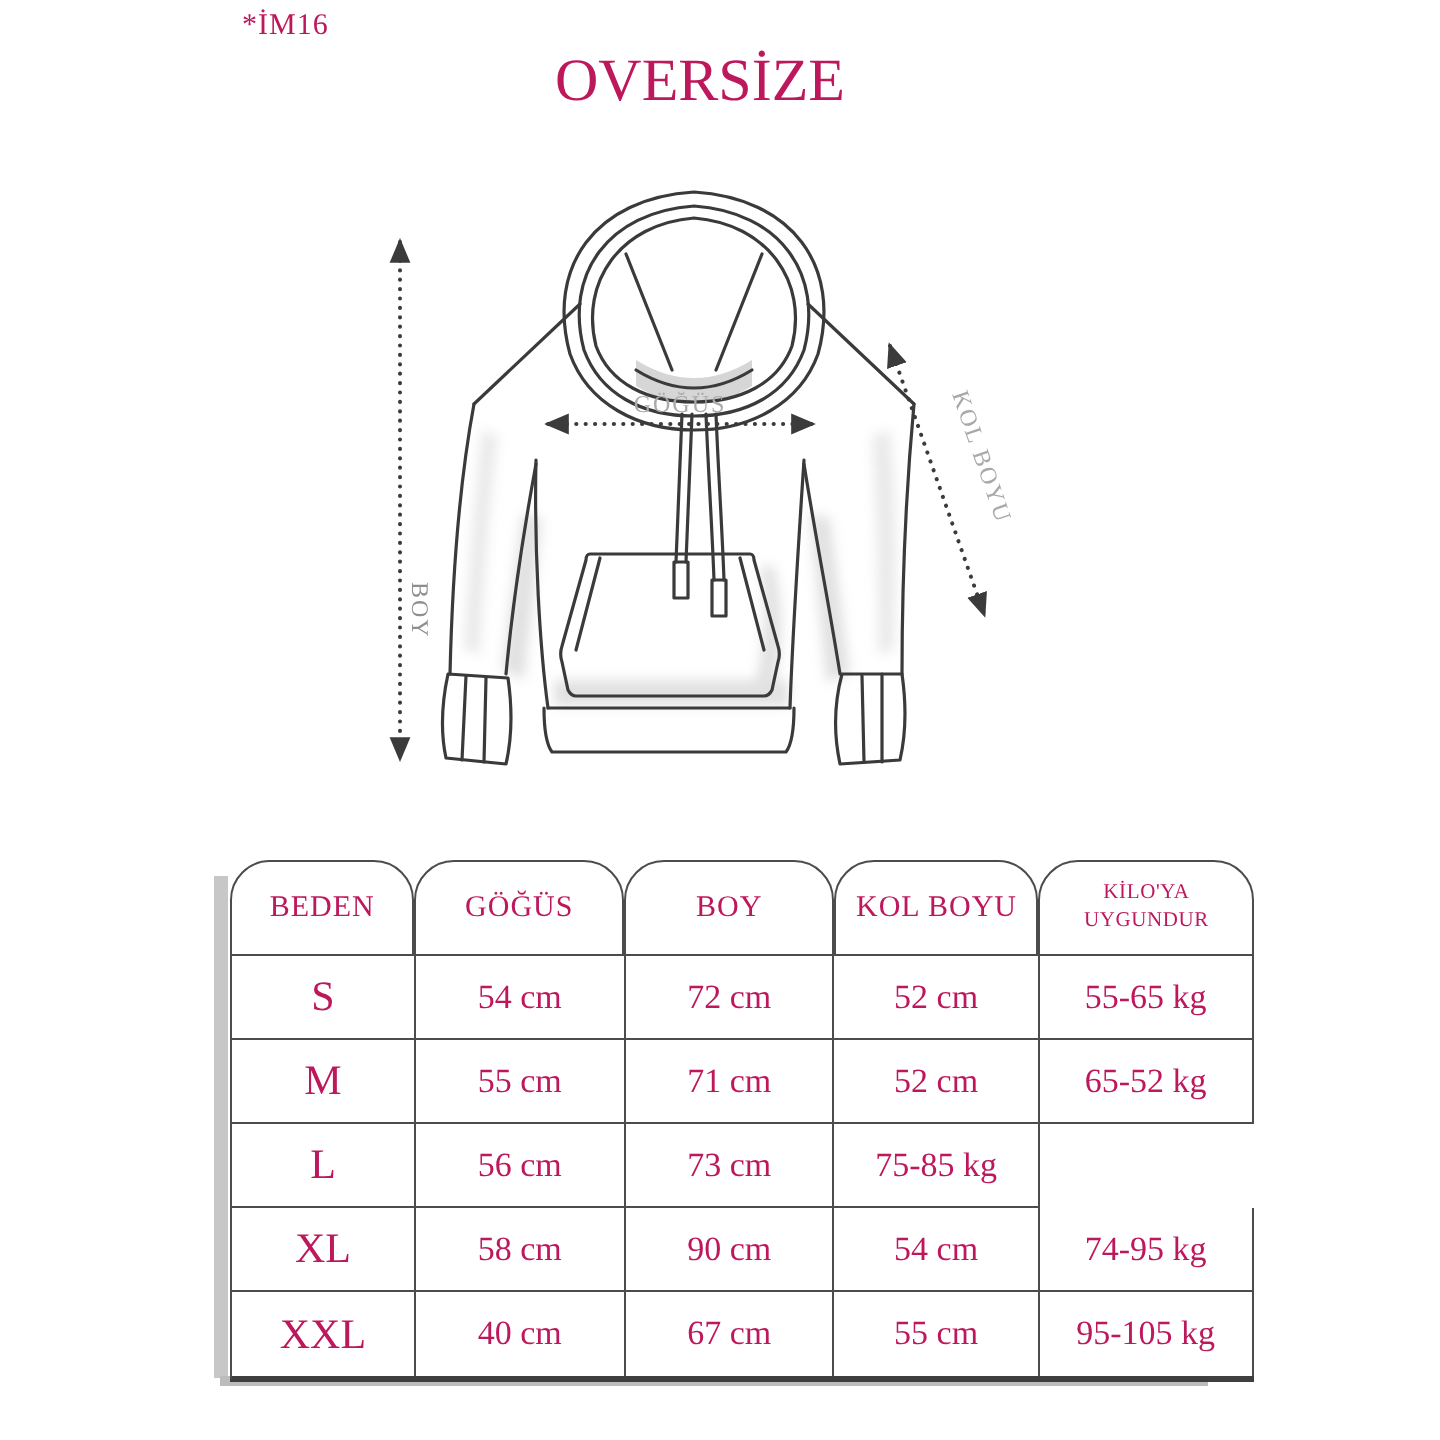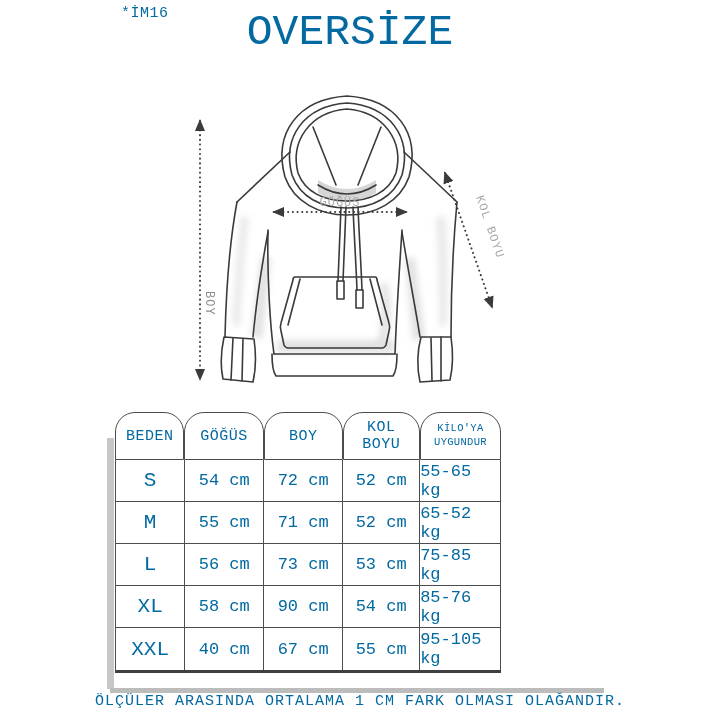--- a/index.html
+++ b/index.html
@@ -1,29 +1,29 @@
 <!DOCTYPE html>
 <html><head>
 <meta charset="utf-8">
 <style>
   html,body{margin:0;padding:0;background:#ffffff;}
   .canvas{
     position:relative;width:720px;height:720px;background:#ffffff;overflow:hidden;
-    font-family:Liberation Mono, monospace;color:#0369a1;
+    font-family:Liberation Serif, serif;color:#be185d;
   }
   
   .code{position:absolute;left:121px;top:5px;font-size:15px;letter-spacing:.5px;}
-  .title{position:absolute;left:140px;top:8px;width:420px;text-align:center;
-         font-size:43px;letter-spacing:0;font-weight:normal;}
+  .title{position:absolute;left:140px;top:24px;width:420px;text-align:center;
+         font-size:30px;letter-spacing:0;font-weight:normal;}
   
   .diagram{position:absolute;left:140px;top:85px;width:380px;height:345px;}
   
   .table-shadow-left{position:absolute;left:107px;top:438px;width:7px;height:251px;background:#c7c7c7;}
   .table-shadow-bottom{position:absolute;left:110px;top:688px;width:494px;height:5px;background:#bcbcbc;}
-  .size-table{position:absolute;left:115px;top:412px;width:386px;}
+  .size-table{position:absolute;left:115px;top:430px;width:512px;}
   .thead{display:grid;grid-template-columns:18% 20.5% 20.5% 20% 21%;}
   .tab{
     box-sizing:border-box;height:48px;border:1.6px solid #4c4c4c;
     border-radius:20px 20px 0 0;display:flex;align-items:center;justify-content:center;
     font-size:15px;letter-spacing:.5px;text-align:center;background:#fff;
   }
   .tab.small{font-size:10.5px;line-height:1.3;padding:0 24px;letter-spacing:.3px;}
   .tbody{border-left:1.6px solid #4c4c4c;border-bottom:3px solid #3f3f3f;box-sizing:border-box;}
   .trow{display:grid;grid-template-columns:18% 20.5% 20.5% 20% 21%;height:42px;}
   .cell{
@@ -134,35 +134,33 @@
         <div class="cell size">M</div>
         <div class="cell">55 cm</div>
         <div class="cell">71 cm</div>
         <div class="cell">52 cm</div>
         <div class="cell">65-52 kg</div>
       </div>
       <div class="trow">
         <div class="cell size">L</div>
         <div class="cell">56 cm</div>
         <div class="cell">73 cm</div>
-        <div class="cell">53 cm</div>
         <div class="cell">75-85 kg</div>
       </div>
       <div class="trow">
         <div class="cell size">XL</div>
         <div class="cell">58 cm</div>
         <div class="cell">90 cm</div>
         <div class="cell">54 cm</div>
-        <div class="cell">85-76 kg</div>
+        <div class="cell">74-95 kg</div>
       </div>
       <div class="trow">
         <div class="cell size">XXL</div>
         <div class="cell">40 cm</div>
         <div class="cell">67 cm</div>
         <div class="cell">55 cm</div>
         <div class="cell">95-105 kg</div>
       </div>
     </div>
   </div>
 
-  <div class="note">ÖLÇÜLER ARASINDA ORTALAMA 1 CM FARK OLMASI OLAĞANDIR.</div>
 
 </div>
 
 </body></html>

